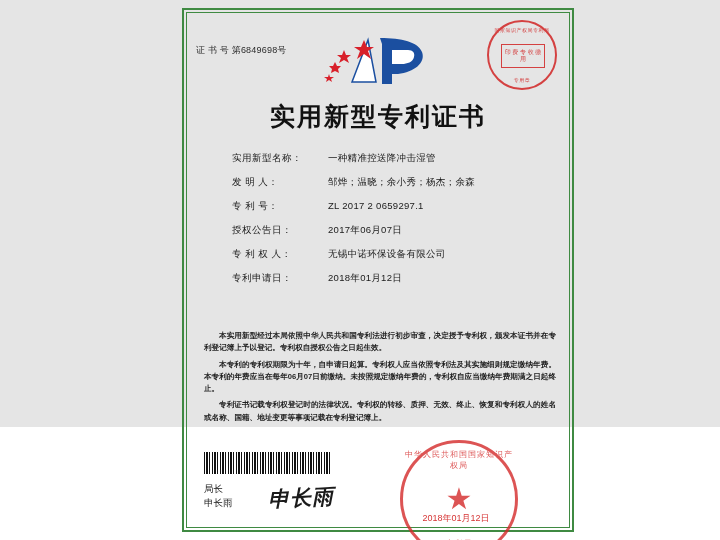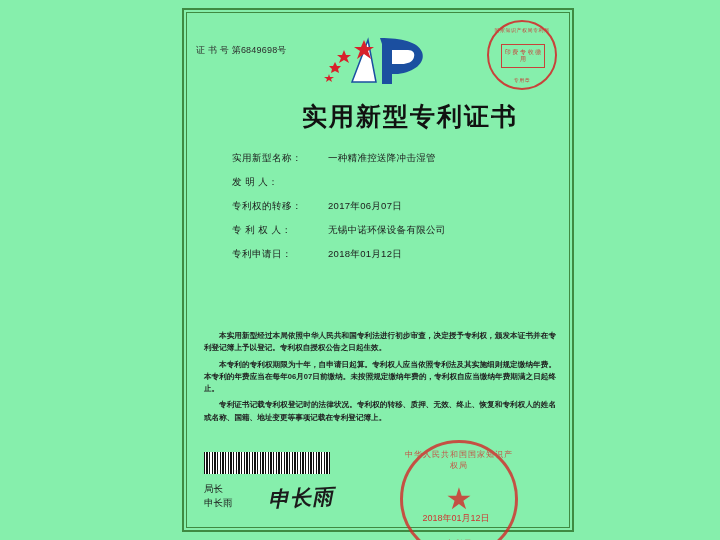--- a/index.html
+++ b/index.html
@@ -10,22 +10,22 @@
     width: 720px;
     height: 540px;
     background: #ffffff;
     font-family: "Liberation Sans", sans-serif;
     overflow: hidden;
   }
 
   #certificate-page {
     position: relative;
     width: 720px;
-    height: 540px;
-    background: #86efac;
+    height: 427px;
+    background: #e5e5e5;
   }
 
   
   .border-outer {
     position: absolute;
     left: 182px;
     top: 8px;
     width: 392px;
     height: 524px;
     border: 2px solid #3f8a42;
@@ -112,21 +112,20 @@
     position: absolute;
     left: 186px;
     top: 100px;
     width: 384px;
     text-align: center;
     font-size: 25px;
     font-weight: bold;
     color: #111111;
     letter-spacing: 2px;
     font-family: "DejaVu Sans", sans-serif;
-    margin-left: 32px;
   }
 
   
   .fields {
     position: absolute;
     left: 196px;
     top: 152px;
     width: 364px;
   }
   .field-row {
@@ -303,23 +302,28 @@
 
   <div class="main-title">实用新型专利证书</div>
 
   <div class="fields">
     <div class="field-row">
       <span class="field-label wide">实用新型名称：</span>
       <span class="field-value">一种精准控送降冲击湿管</span>
     </div>
     <div class="field-row">
       <span class="field-label wide">发 明 人：</span>
-    </div>
-    <div class="field-row">
-      <span class="field-label wide">专利权的转移：</span>
+      <span class="field-value">邹烨；温晓；余小秀；杨杰；余森</span>
+    </div>
+    <div class="field-row">
+      <span class="field-label wide">专 利 号：</span>
+      <span class="field-value">ZL 2017 2 0659297.1</span>
+    </div>
+    <div class="field-row">
+      <span class="field-label wide">授权公告日：</span>
       <span class="field-value">2017年06月07日</span>
     </div>
     <div class="field-row">
       <span class="field-label wide">专 利 权 人：</span>
       <span class="field-value">无锡中诺环保设备有限公司</span>
     </div>
     <div class="field-row">
       <span class="field-label wide">专利申请日：</span>
       <span class="field-value">2018年01月12日</span>
     </div>

